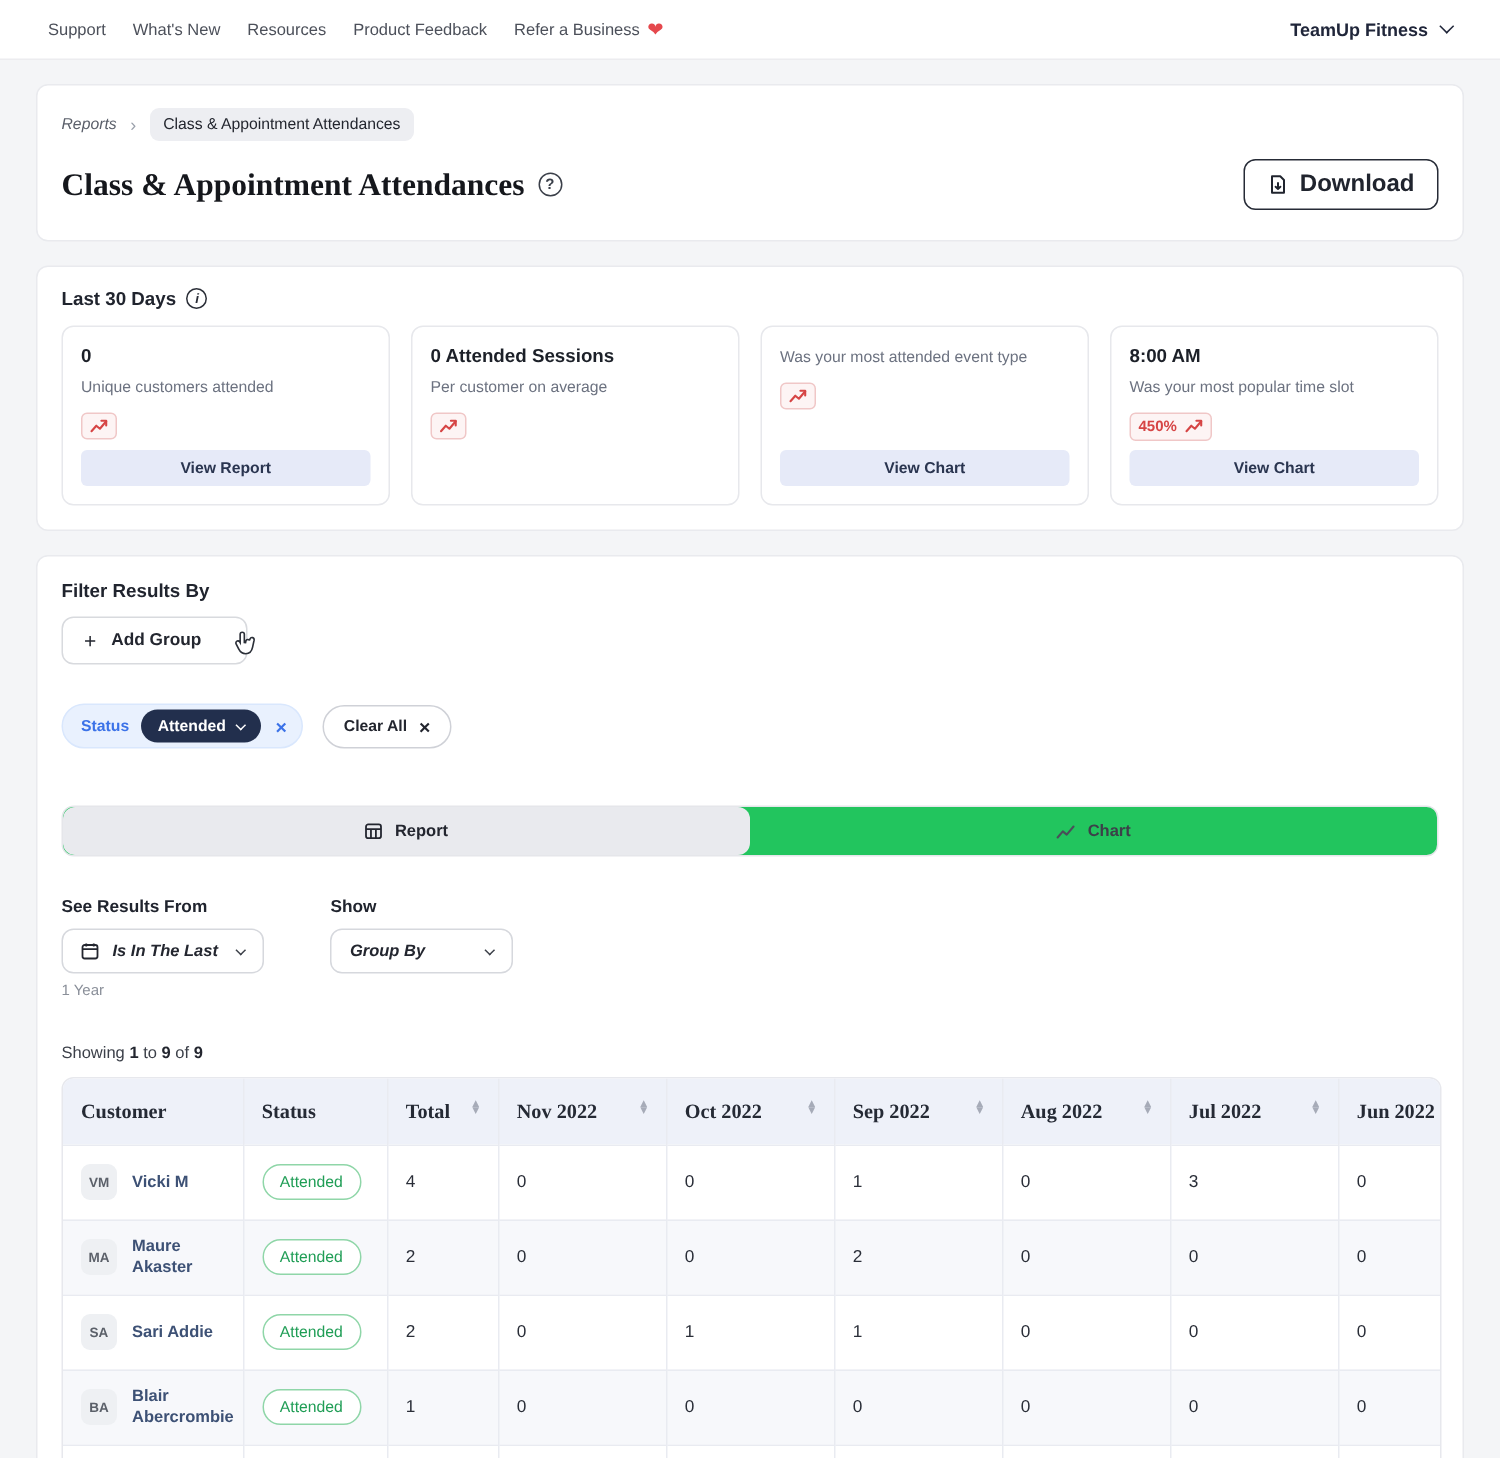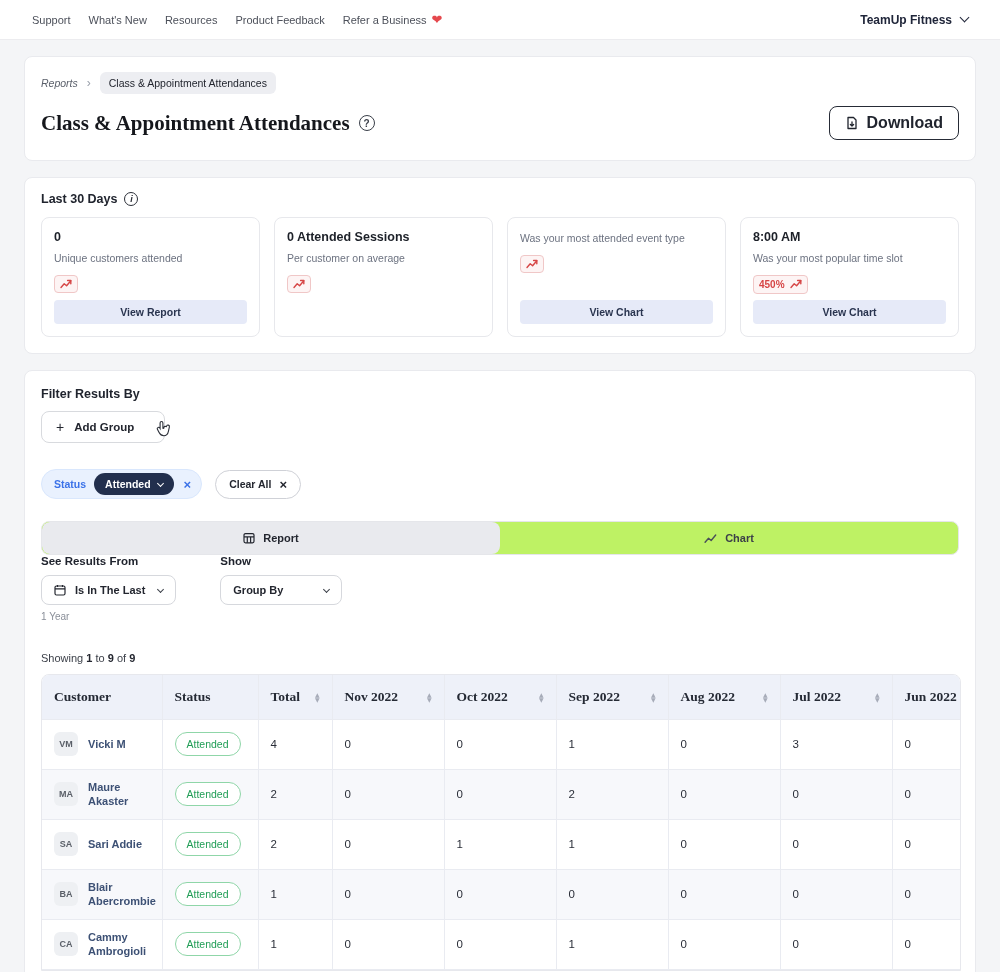--- a/index.html
+++ b/index.html
@@ -50,39 +50,39 @@
   .cursor-icon{position:absolute;right:-7px;top:9px;pointer-events:none;}
 
   .chips-row{display:flex;align-items:center;gap:13px;margin-top:26px;}
   .chip-status{display:flex;align-items:center;gap:8px;background:#e9f1fe;border:1px solid #d9e7fd;border-radius:999px;padding:3px 10px 3px 12px;}
   .chip-field{font-size:10.5px;font-weight:700;color:#3b72e8;}
   .chip-value-pill{display:flex;align-items:center;gap:7px;background:#222f4d;color:#fff;border-radius:999px;padding:5px 11px;font-size:10.5px;font-weight:700;cursor:pointer;}
   .chip-close{color:#3b72e8;font-size:13px;font-weight:700;cursor:pointer;margin-left:2px;}
   .chip-clear{display:flex;align-items:center;gap:8px;background:#fff;border:1px solid #cfd1d7;border-radius:999px;padding:6px 13px;font-size:10.5px;font-weight:700;color:#23262f;cursor:pointer;}
   .chip-clear .x{font-size:13px;font-weight:700;}
 
-  .tabbar{display:flex;margin-top:22px;border:1px solid #e5e6ea;border-radius:8px;height:34px;overflow:hidden;background:#bef264;}
+  .tabbar{display:flex;margin-top:38px;border:1px solid #e5e6ea;border-radius:8px;height:34px;overflow:hidden;background:#22c55e;}
   .tab{flex:1;display:flex;align-items:center;justify-content:center;gap:8px;font-size:11px;font-weight:700;color:#23262f;cursor:pointer;}
   .tab.selected{background:#e9eaee;border-radius:8px;}
   .tab.plain{font-weight:600;color:#3c4049;}
 
-  .controls{display:flex;gap:44px;}
+  .controls{display:flex;gap:44px;margin-top:28px;}
   .control-label{font-size:11.5px;font-weight:700;margin-bottom:8px;}
-  .dropdown{display:flex;align-items:center;gap:9px;border:1px solid #d6d8dd;border-radius:8px;background:#fff;height:30px;padding:0 12px;font-size:11px;font-weight:600;color:#23262f;cursor:pointer;}
+  .dropdown{display:flex;align-items:center;gap:9px;border:1px solid #d6d8dd;border-radius:8px;background:#fff;height:30px;padding:0 12px;font-size:11px;font-weight:600;color:#23262f;cursor:pointer;font-style:italic;}
   .dropdown .chevron{margin-left:4px;color:#3c4049;}
   .range-note{font-size:10px;color:#8a8f99;margin-top:6px;}
 
   .showing{margin-top:30px;font-size:11px;color:#3c4049;}
   .showing b{font-weight:700;color:#23262f;}
 
   .table-wrap{margin-top:10px;border:1px solid #e7e8ed;border-radius:8px 8px 0 0;overflow:hidden;width:920px;}
   table{border-collapse:collapse;table-layout:fixed;width:960px;}
   th,td{border-right:1px solid #e9ebf1;border-bottom:1px solid #e9ebf1;text-align:left;vertical-align:middle;}
   thead th{background:#eef1f9;height:44px;padding:0 12px;}
-  .th-wrap{display:flex;align-items:center;justify-content:space-between;font-family:"Liberation Serif","DejaVu Serif",serif;font-size:13.5px;font-weight:700;color:#252a35;}
+  .th-wrap{display:flex;align-items:flex-start;justify-content:space-between;font-family:"Liberation Serif","DejaVu Serif",serif;font-size:13.5px;font-weight:700;color:#252a35;}
   .sort{display:inline-flex;flex-direction:column;font-size:6px;line-height:5px;color:#a6abb8;cursor:pointer;font-family:"DejaVu Sans",sans-serif;}
   tbody td{font-size:11.5px;color:#2a2e38;padding:8px 12px;height:50px;background:#fff;}
   tbody tr:nth-child(even) td{background:#f7f8fb;}
   .cust{display:flex;align-items:center;gap:10px;}
   .avatar{width:24px;height:24px;background:#eef0f3;border-radius:6px;display:flex;align-items:center;justify-content:center;font-size:9px;font-weight:700;color:#5b6069;flex:none;}
   .cust-name{font-size:11px;font-weight:700;color:#3d5175;max-width:66px;line-height:1.3;cursor:pointer;}
   .status-pill{display:inline-block;border:1px solid #8fd6a8;border-radius:999px;padding:5px 11px;font-size:10.5px;color:#1f9d55;background:#fff;}
 </style>
 </head>
 <body>

